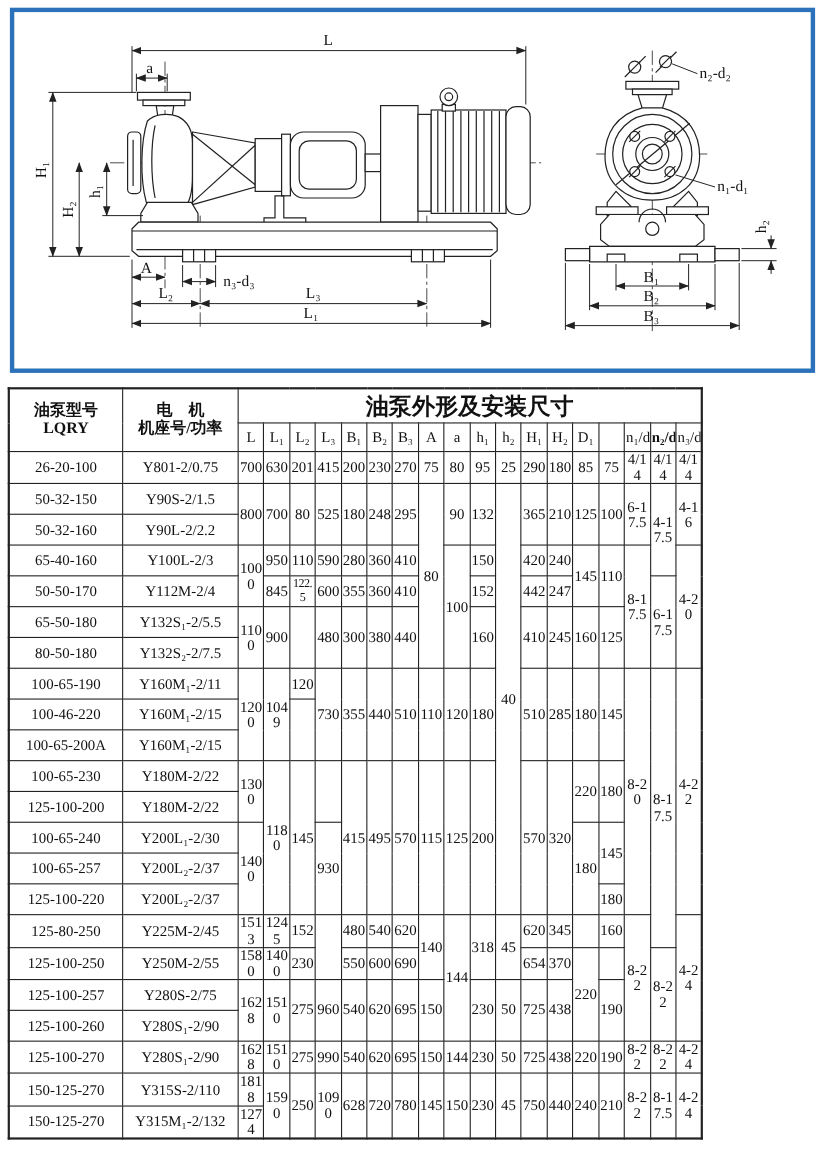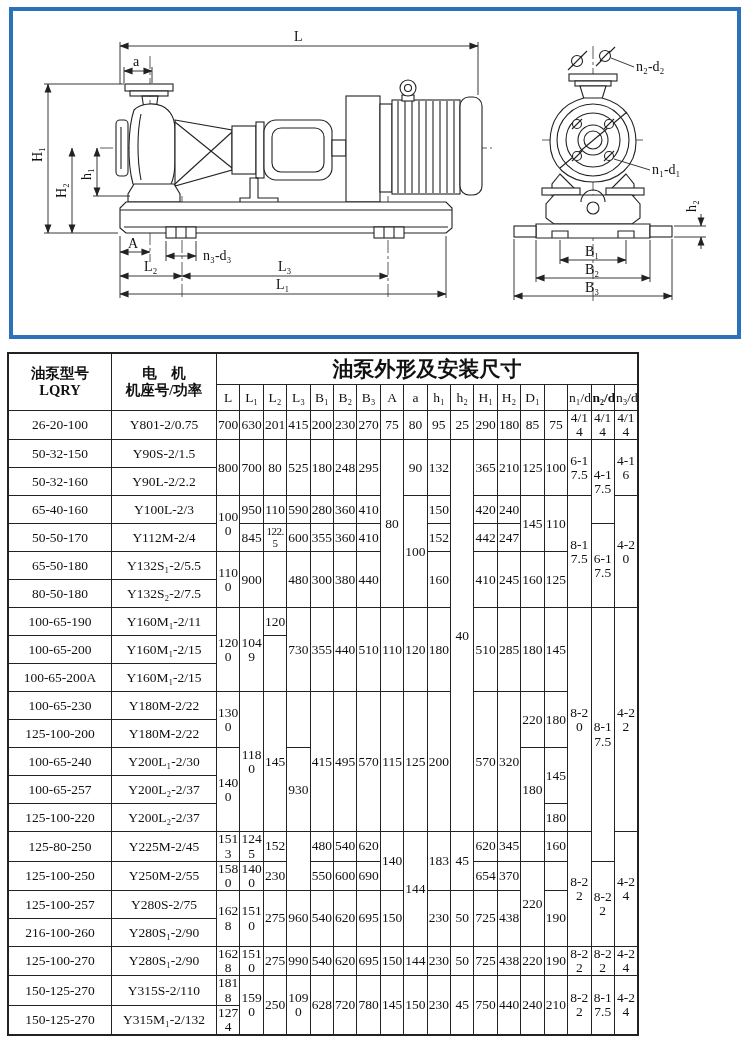--- a/index.html
+++ b/index.html
@@ -374,21 +374,21 @@
           <td rowspan="3" class="c-num">180</td>
           <td rowspan="3" class="c-num">510</td>
           <td rowspan="3" class="c-num">285</td>
           <td rowspan="3" class="c-num">180</td>
           <td rowspan="3" class="c-num">145</td>
           <td rowspan="8" class="c-num">8-20</td>
           <td rowspan="9" class="c-num">8-17.5</td>
           <td rowspan="8" class="c-num">4-22</td>
         </tr>
         <tr>
-          <td class="c-model">100-65-200</td>
+          <td class="c-model">100-46-220</td>
           <td class="c-motor">Y160M₁-2/15</td>
           <td rowspan="2" class="c-num"></td>
         </tr>
         <tr>
           <td class="c-model">100-65-200A</td>
           <td class="c-motor">Y160M₁-2/15</td>
         </tr>
         <tr>
           <td class="c-model">100-65-230</td>
           <td class="c-motor">Y180M-2/22</td>
@@ -433,21 +433,21 @@
           <td class="c-motor">Y225M-2/45</td>
           <td class="c-num">1513</td>
           <td class="c-num">1245</td>
           <td class="c-num">152</td>
           <td rowspan="2" class="c-num"></td>
           <td class="c-num">480</td>
           <td class="c-num">540</td>
           <td class="c-num">620</td>
           <td rowspan="2" class="c-num">140</td>
           <td rowspan="4" class="c-num">144</td>
-          <td rowspan="2" class="c-num">183</td>
+          <td rowspan="2" class="c-num">318</td>
           <td rowspan="2" class="c-num">45</td>
           <td class="c-num">620</td>
           <td class="c-num">345</td>
           <td class="c-num"></td>
           <td class="c-num">160</td>
           <td rowspan="4" class="c-num">8-22</td>
           <td rowspan="4" class="c-num">4-24</td>
         </tr>
         <tr>
           <td class="c-model">125-100-250</td>
@@ -475,21 +475,21 @@
           <td rowspan="2" class="c-num">620</td>
           <td rowspan="2" class="c-num">695</td>
           <td rowspan="2" class="c-num">150</td>
           <td rowspan="2" class="c-num">230</td>
           <td rowspan="2" class="c-num">50</td>
           <td rowspan="2" class="c-num">725</td>
           <td rowspan="2" class="c-num">438</td>
           <td rowspan="2" class="c-num">190</td>
         </tr>
         <tr>
-          <td class="c-model">216-100-260</td>
+          <td class="c-model">125-100-260</td>
           <td class="c-motor">Y280S₁-2/90</td>
         </tr>
         <tr>
           <td class="c-model">125-100-270</td>
           <td class="c-motor">Y280S₁-2/90</td>
           <td class="c-num">1628</td>
           <td class="c-num">1510</td>
           <td class="c-num">275</td>
           <td class="c-num">990</td>
           <td class="c-num">540</td>

